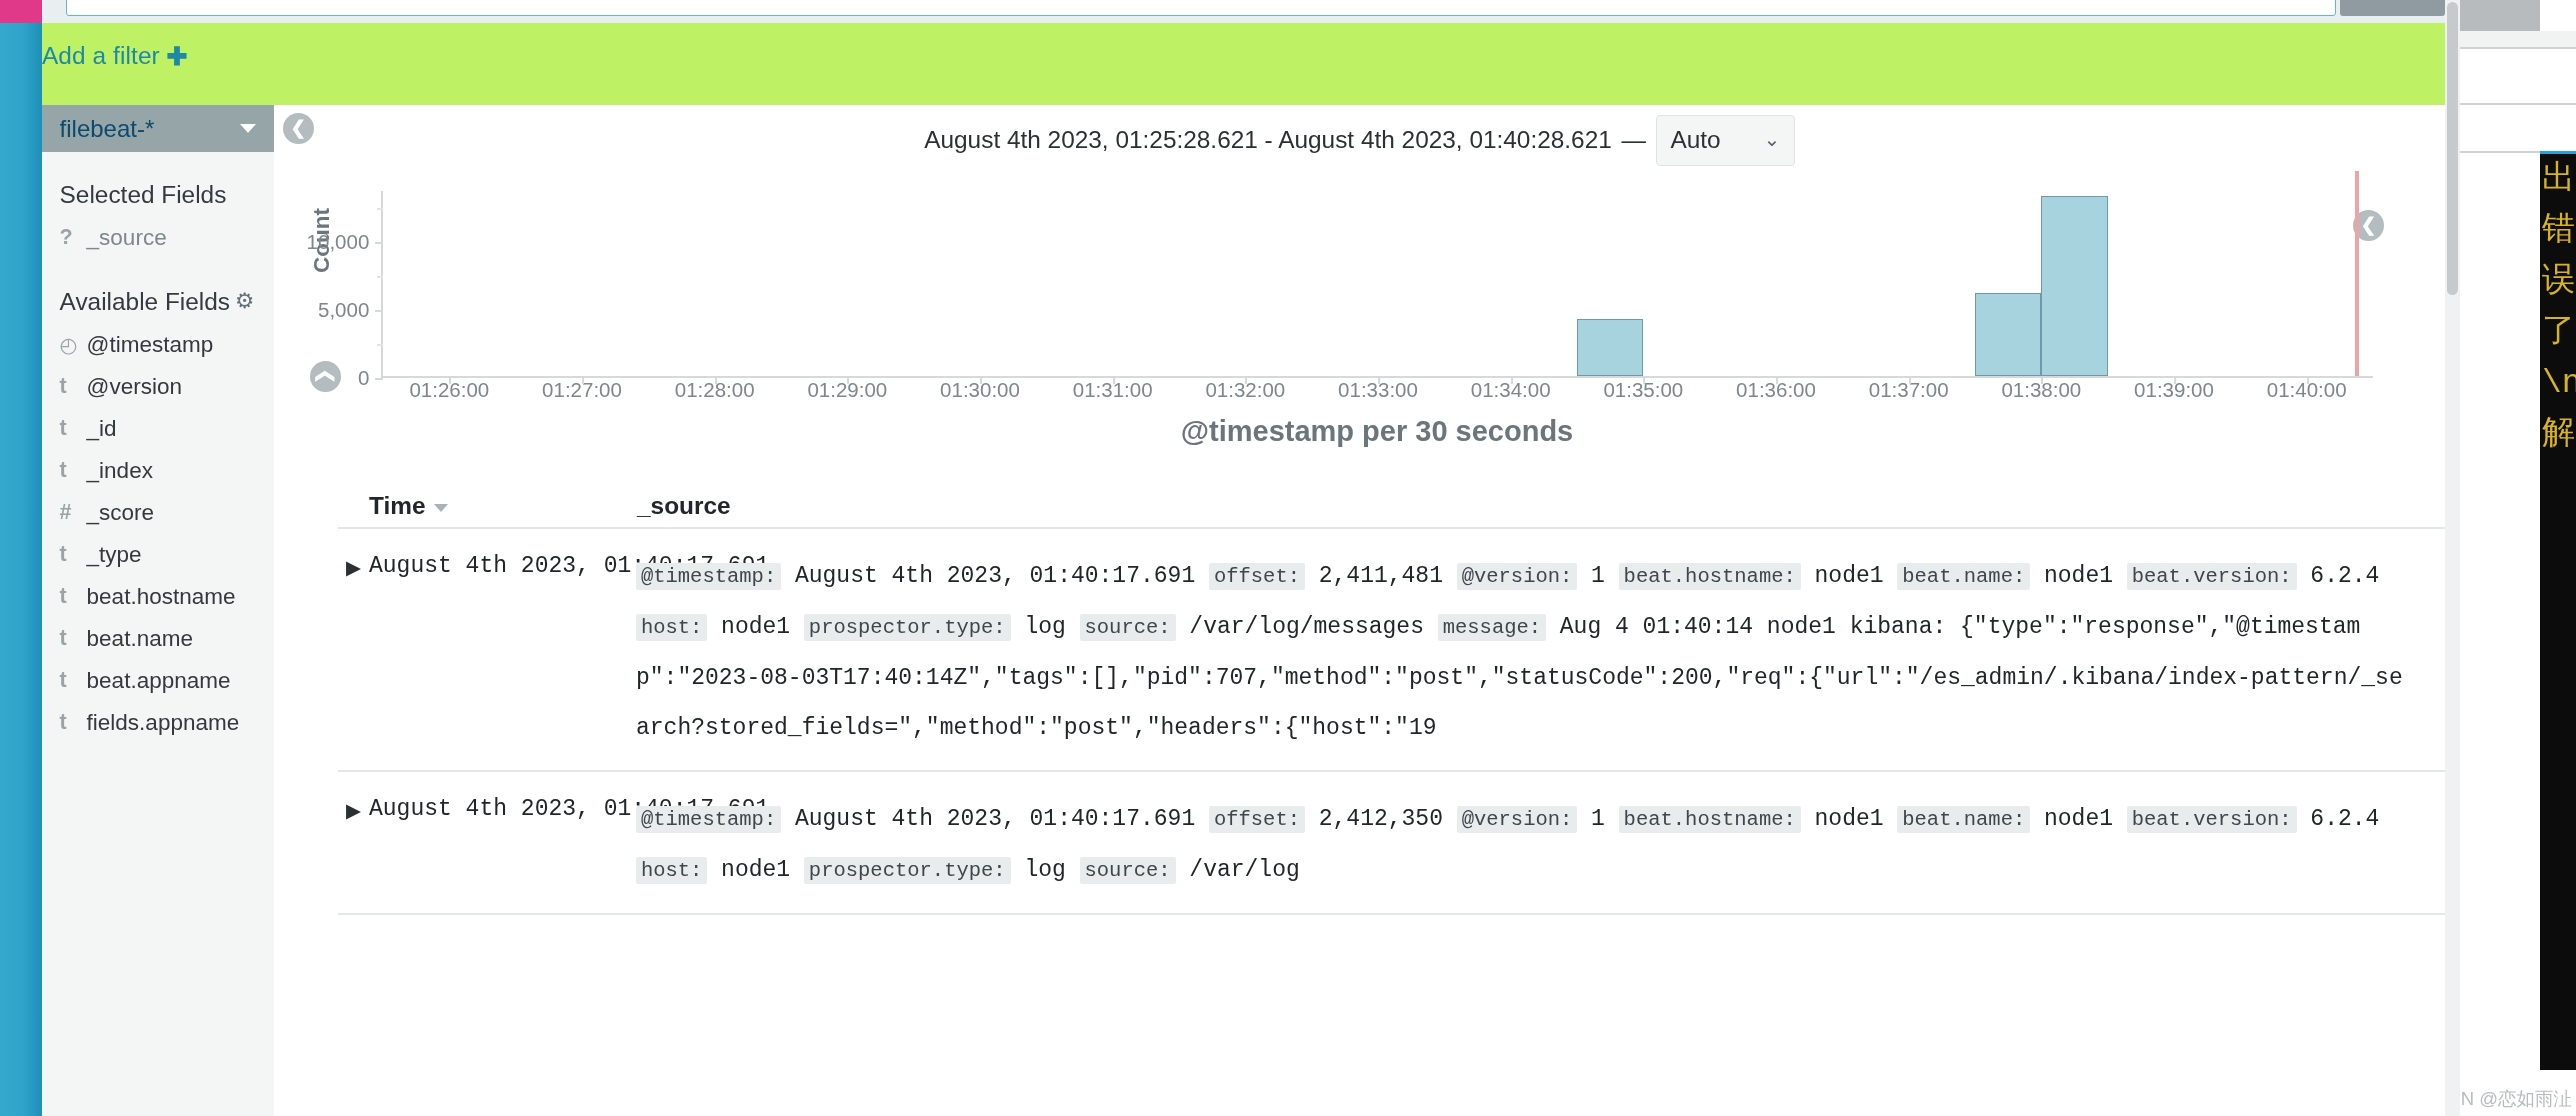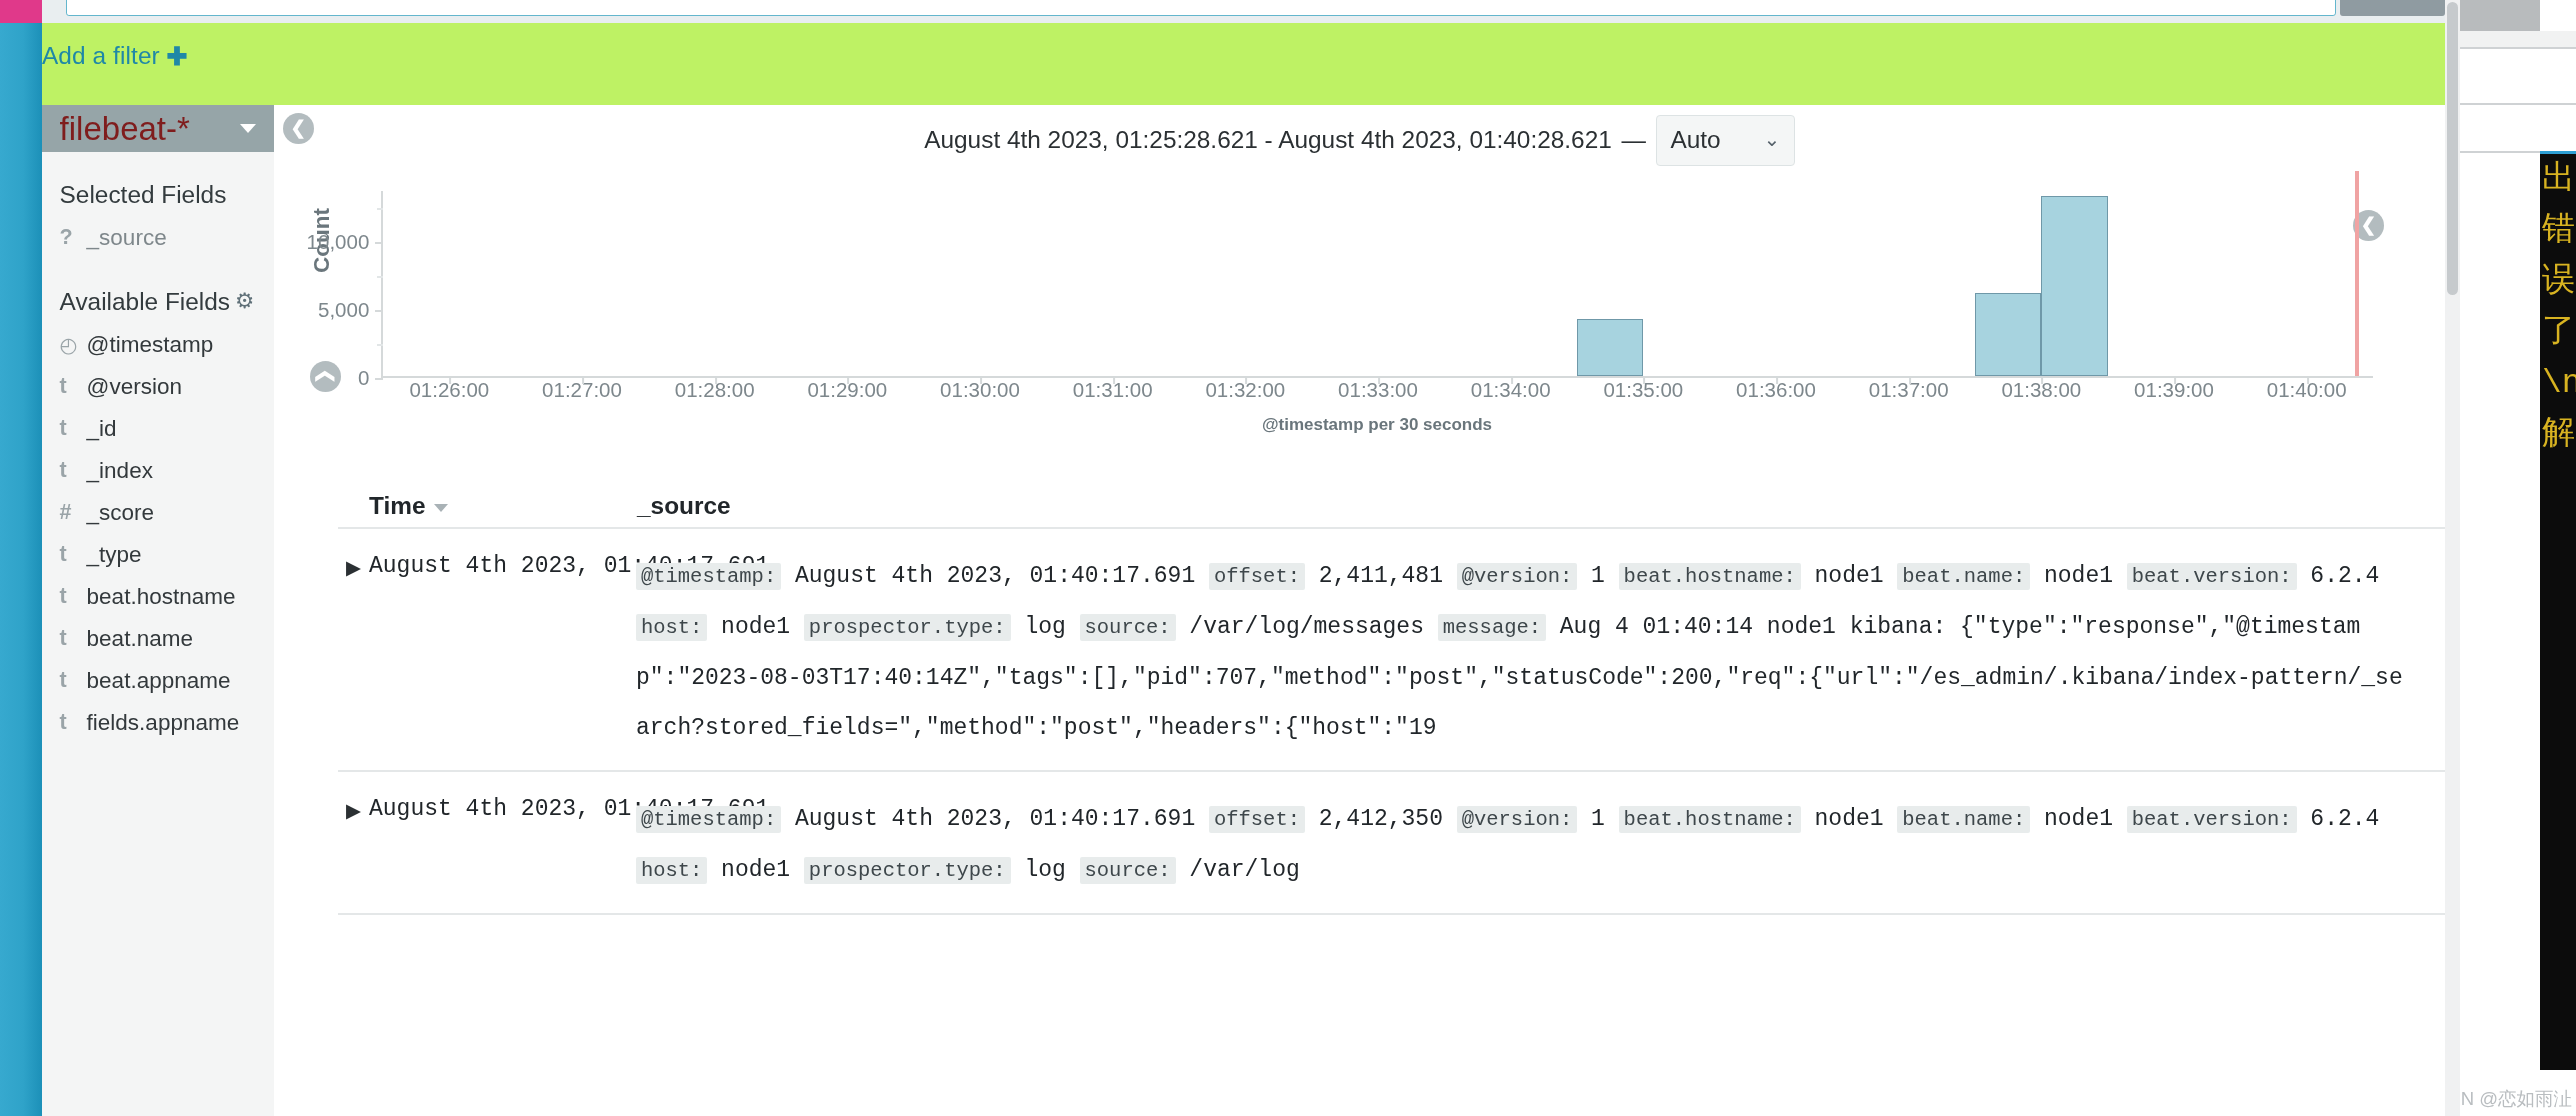--- a/index.html
+++ b/index.html
@@ -75,22 +75,22 @@
     position: relative;
     margin: 0;
     height: 47px;
     background: #96a5a8;
     display: flex;
     align-items: center;
     padding: 0 17.6px 0 17.6px;
     cursor: pointer;
   }
   .index-select .label {
-    color: #7f1d1d;
-    font-size: 33px;
+    color: #0c4a6e;
+    font-size: 24px;
     flex: 1;
     white-space: nowrap;
     overflow: hidden;
   }
   .caret-down {
     width: 0; height: 0;
     border-left: 8.8px solid transparent;
     border-right: 8.8px solid transparent;
     border-top: 9.8px solid #ffffff;
   }
@@ -264,21 +264,21 @@
     position: absolute;
     left: 50%; top: 0;
     width: 2px; height: 8.8px;
     background: #d5d9da;
   }
   .x-title {
     position: absolute;
     left: 107px; right: 72px;
     top: 240px;
     text-align: center;
-    font-size: 17px;
+    font-size: 29px;
     font-weight: 700;
     color: #6a767c;
   }
 
   
   .doc-table {
     position: absolute;
     left: 64px; right: 0; top: 365px; bottom: 0;
   }
   .doc-header {

